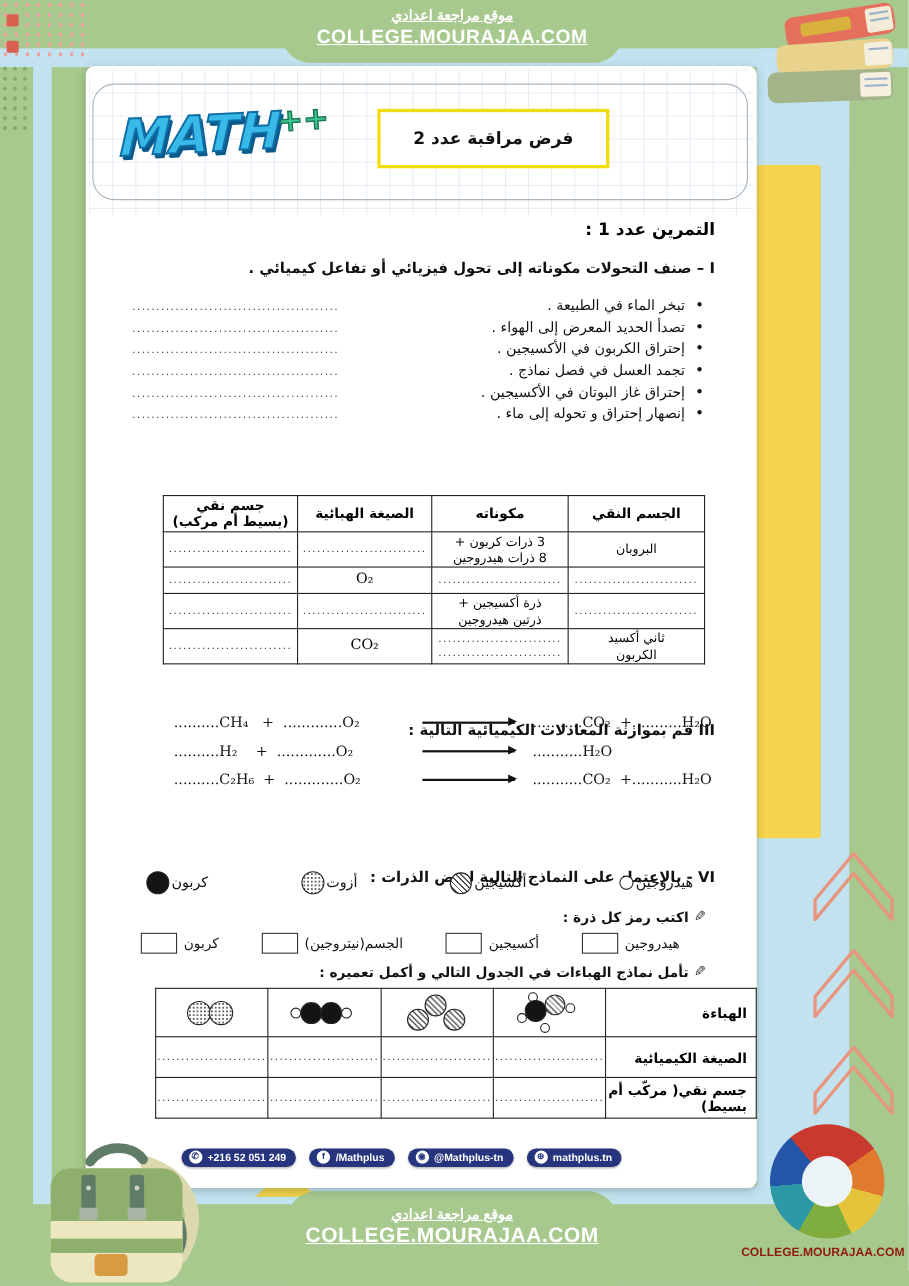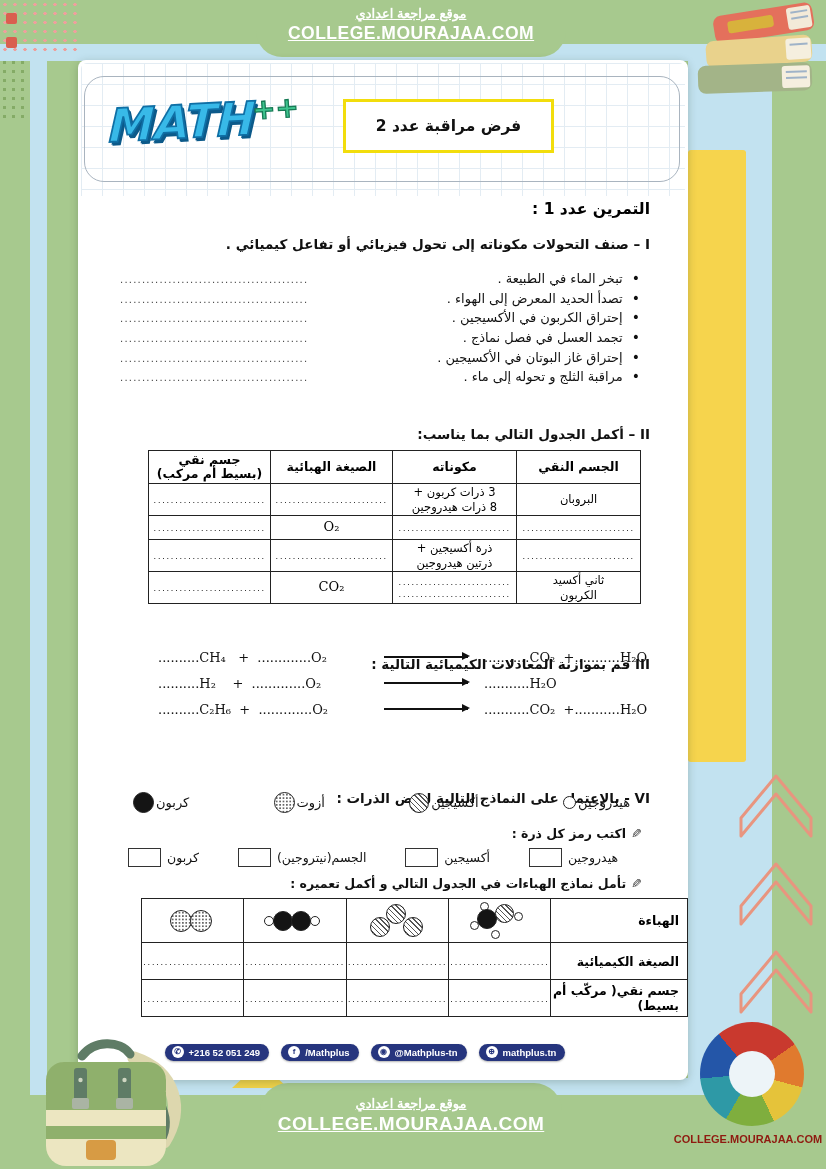--- a/index.html
+++ b/index.html
@@ -242,27 +242,26 @@
           <span class="dots">......................................................</span>
       </div>
       <div class="li-row">
         <span class="bullet">•</span>
         <span class="txt">إحتراق غاز البوتان في الأكسيجين .</span>
         <span class="fill"></span>
           <span class="dots">......................................................</span>
       </div>
       <div class="li-row">
         <span class="bullet">•</span>
-        <span class="txt">مراقبة الثلج و تحوله إلى ماء .</span>
-        <span class="fill"></span>
-          <span class="dots">......................................................</span>
-      </div>
-    </div>
-
-    <div class="p-head h2">II – أكمل الجدول التالي بما يناسب:</div>
+        <span class="txt">إنصهار إحتراق و تحوله إلى ماء .</span>
+        <span class="fill"></span>
+          <span class="dots">......................................................</span>
+      </div>
+    </div>
+
     <table class="t2" dir="rtl">
       <colgroup>
           <col style="width:124px">
           <col style="width:124px">
           <col style="width:122px">
           <col style="width:122px">
         </colgroup>
       <tbody>
           <tr style="height:33px;">
         <th>الجسم النقي</th>

